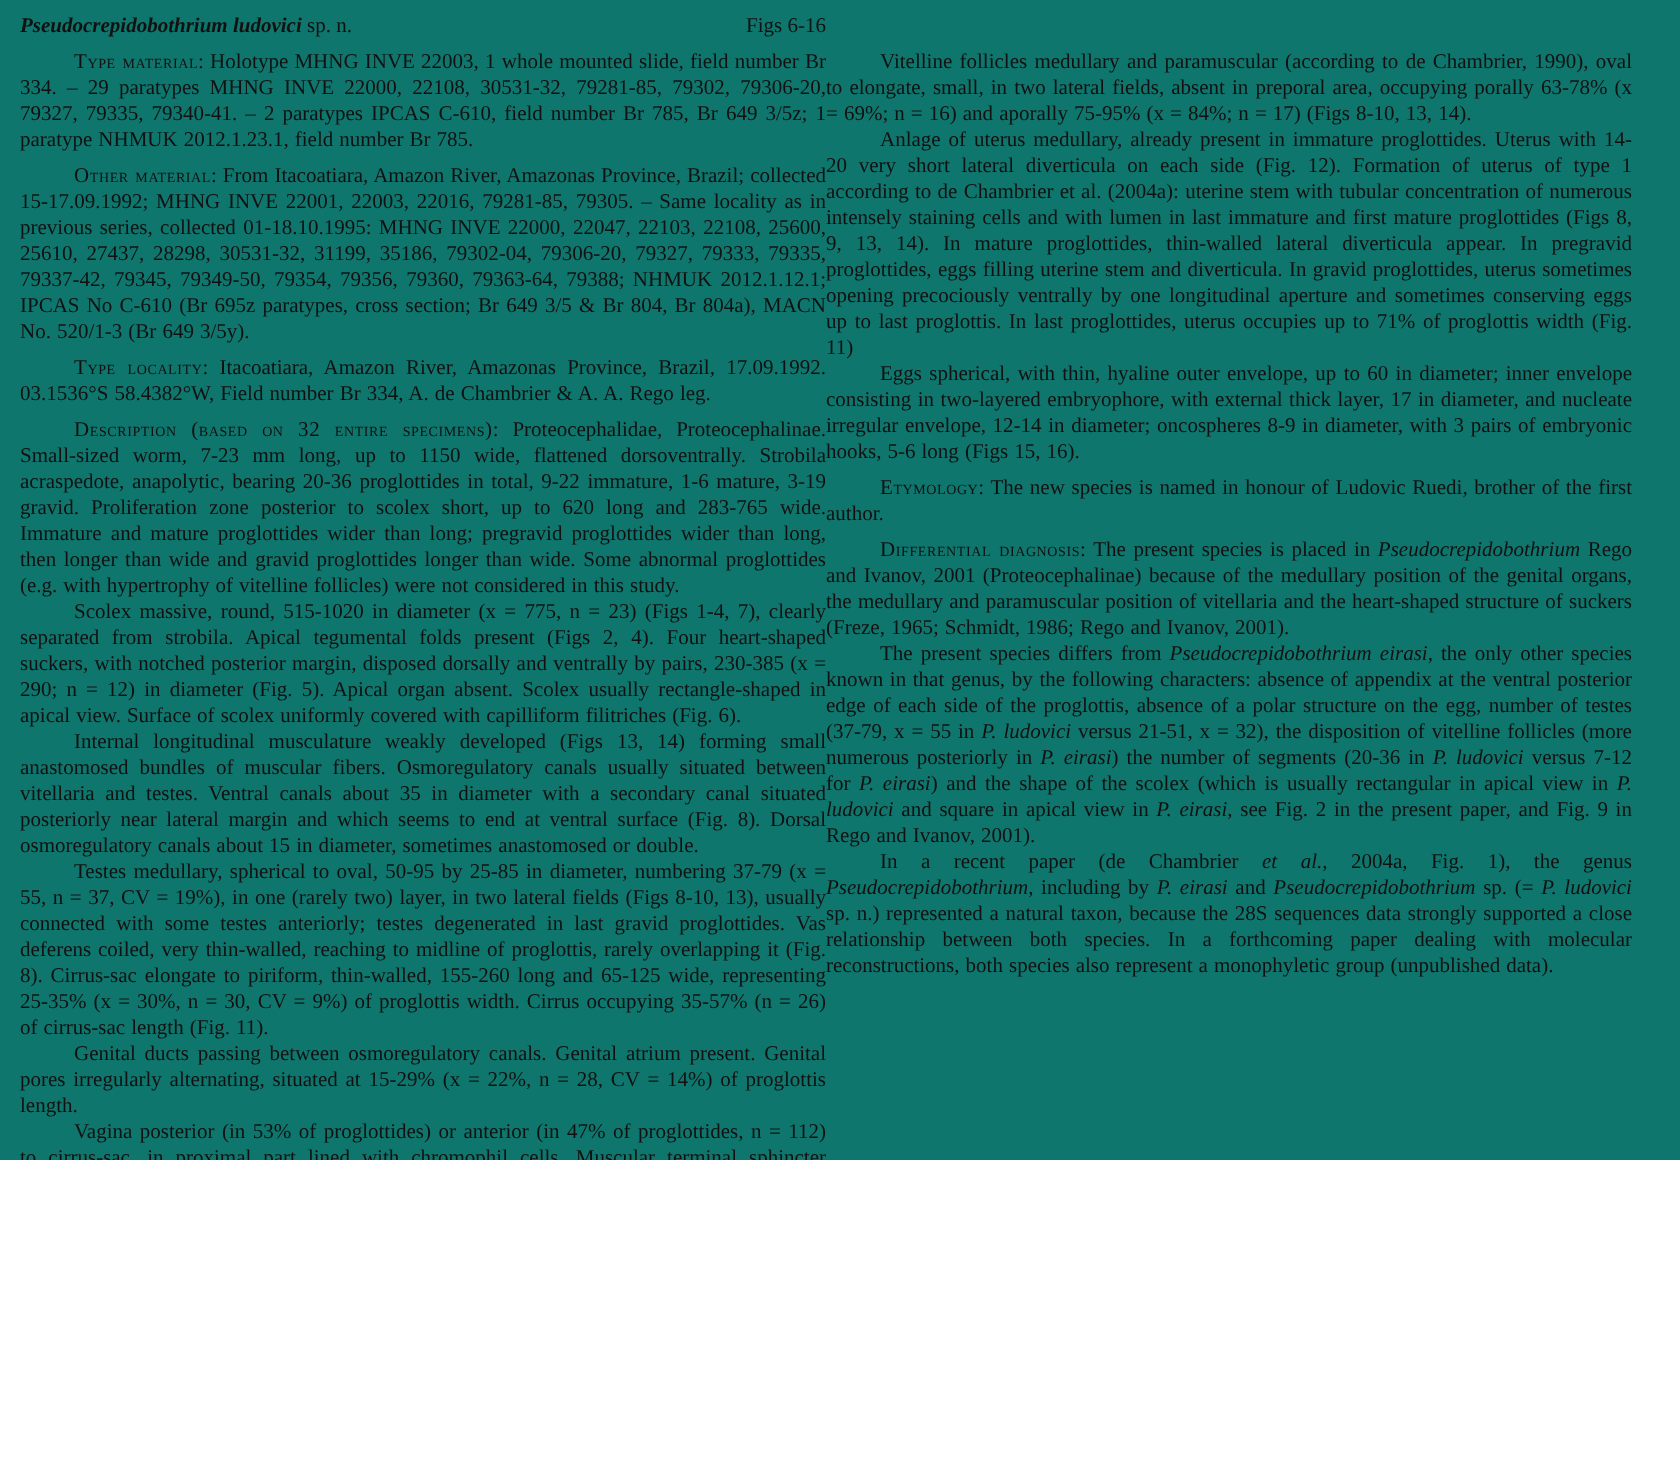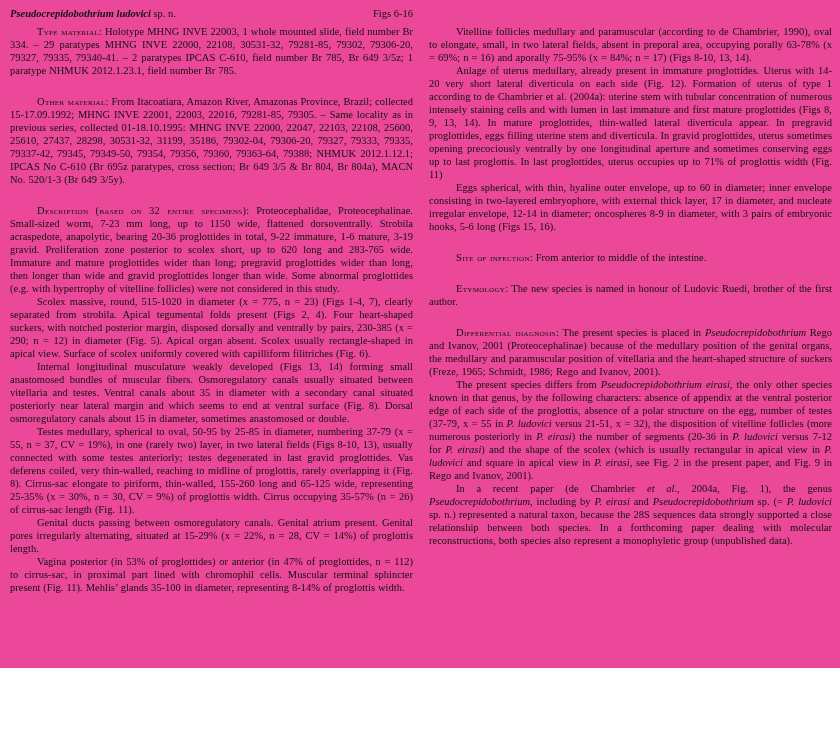--- a/index.html
+++ b/index.html
@@ -1,76 +1,75 @@
 <!DOCTYPE html>
 <html><head>
 <meta charset="utf-8">
 <style>
   html, body { margin: 0; padding: 0; background: #ffffff; }
   .page {
     position: relative;
     width: 840px;
-    height: 668px;
-    background: #ec4899;
+    height: 580px;
+    background: #0f766e;
     color: #111111;
     font-family: "Liberation Serif", "DejaVu Serif", serif;
     font-size: 10.5px;
     line-height: 13px;
     box-sizing: border-box;
     padding: 7px 8px 0 10px;
     display: flex;
-    gap: 16px;
     overflow: hidden;
   }
   .col { width: 403px; box-sizing: border-box; }
   .col-right { padding-top: 18px; }
   .title-line {
     display: flex;
     justify-content: space-between;
     align-items: baseline;
     margin: 0 0 5px 0;
   }
   .title-main { white-space: nowrap; }
   .bi { font-weight: bold; font-style: italic; }
   .para {
     margin: 0;
     text-indent: 27px;
     text-align: justify;
     word-spacing: 0.4px;
   }
-  .para.spaced { margin-top: 18px; }
+  .para.spaced { margin-top: 5px; }
   .run-sc { font-variant: small-caps; letter-spacing: 0.3px; }
   .run-i { font-style: italic; }
   .run-n { }
 </style>
 </head>
 <body>
 
 <div class="page">
   <div class="col col-left">
     <div class="title-line">
       <span class="title-main"><span class="bi">Pseudocrepidobothrium ludovici</span><span> sp. n.</span></span>
       <span class="figs">Figs 6-16</span>
     </div>
     <div>
         <p class="para"><span class="run-sc">Type material</span><span class="run-n">: Holotype MHNG INVE 22003, 1 whole mounted slide, field number Br 334. – 29 paratypes MHNG INVE 22000, 22108, 30531-32, 79281-85, 79302, 79306-20, 79327, 79335, 79340-41. – 2 paratypes IPCAS C-610, field number Br 785, Br 649 3/5z; 1 paratype NHMUK 2012.1.23.1, field number Br 785.</span></p>
         <p class="para spaced"><span class="run-sc">Other material</span><span class="run-n">: From Itacoatiara, Amazon River, Amazonas Province, Brazil; collected 15-17.09.1992; MHNG INVE 22001, 22003, 22016, 79281-85, 79305. – Same locality as in previous series, collected 01-18.10.1995: MHNG INVE 22000, 22047, 22103, 22108, 25600, 25610, 27437, 28298, 30531-32, 31199, 35186, 79302-04, 79306-20, 79327, 79333, 79335, 79337-42, 79345, 79349-50, 79354, 79356, 79360, 79363-64, 79388; NHMUK 2012.1.12.1; IPCAS No C-610 (Br 695z paratypes, cross section; Br 649 3/5 &amp; Br 804, Br 804a), MACN No. 520/1-3 (Br 649 3/5y).</span></p>
+        <p class="para spaced"><span class="run-sc">Type locality</span><span class="run-n">: Itacoatiara, Amazon River, Amazonas Province, Brazil, 17.09.1992. 03.1536°S 58.4382°W, Field number Br 334, A. de Chambrier &amp; A. A. Rego leg.</span></p>
         <p class="para spaced"><span class="run-sc">Description (based on 32 entire specimens)</span><span class="run-n">: Proteocephalidae, Proteocephalinae. Small-sized worm, 7-23 mm long, up to 1150 wide, flattened dorsoventrally. Strobila acraspedote, anapolytic, bearing 20-36 proglottides in total, 9-22 immature, 1-6 mature, 3-19 gravid. Proliferation zone posterior to scolex short, up to 620 long and 283-765 wide. Immature and mature proglottides wider than long; pregravid proglottides wider than long, then longer than wide and gravid proglottides longer than wide. Some abnormal proglottides (e.g. with hypertrophy of vitelline follicles) were not considered in this study.</span></p>
         <p class="para"><span class="run-n">Scolex massive, round, 515-1020 in diameter (x = 775, n = 23) (Figs 1-4, 7), clearly separated from strobila. Apical tegumental folds present (Figs 2, 4). Four heart-shaped suckers, with notched posterior margin, disposed dorsally and ventrally by pairs, 230-385 (x = 290; n = 12) in diameter (Fig. 5). Apical organ absent. Scolex usually rectangle-shaped in apical view. Surface of scolex uniformly covered with capilliform filitriches (Fig. 6).</span></p>
         <p class="para"><span class="run-n">Internal longitudinal musculature weakly developed (Figs 13, 14) forming small anastomosed bundles of muscular fibers. Osmoregulatory canals usually situated between vitellaria and testes. Ventral canals about 35 in diameter with a secondary canal situated posteriorly near lateral margin and which seems to end at ventral surface (Fig. 8). Dorsal osmoregulatory canals about 15 in diameter, sometimes anastomosed or double.</span></p>
         <p class="para"><span class="run-n">Testes medullary, spherical to oval, 50-95 by 25-85 in diameter, numbering 37-79 (x = 55, n = 37, CV = 19%), in one (rarely two) layer, in two lateral fields (Figs 8-10, 13), usually connected with some testes anteriorly; testes degenerated in last gravid proglottides. Vas deferens coiled, very thin-walled, reaching to midline of proglottis, rarely overlapping it (Fig. 8). Cirrus-sac elongate to piriform, thin-walled, 155-260 long and 65-125 wide, representing 25-35% (x = 30%, n = 30, CV = 9%) of proglottis width. Cirrus occupying 35-57% (n = 26) of cirrus-sac length (Fig. 11).</span></p>
         <p class="para"><span class="run-n">Genital ducts passing between osmoregulatory canals. Genital atrium present. Genital pores irregularly alternating, situated at 15-29% (x = 22%, n = 28, CV = 14%) of proglottis length.</span></p>
         <p class="para"><span class="run-n">Vagina posterior (in 53% of proglottides) or anterior (in 47% of proglottides, n = 112) to cirrus-sac, in proximal part lined with chromophil cells. Muscular terminal sphincter present (Fig. 11). Mehlis’ glands 35-100 in diameter, representing 8-14% of proglottis width.</span></p>
       </div>
   </div>
   <div class="col col-right">
     <div>
         <p class="para"><span class="run-n">Vitelline follicles medullary and paramuscular (according to de Chambrier, 1990), oval to elongate, small, in two lateral fields, absent in preporal area, occupying porally 63-78% (x = 69%; n = 16) and aporally 75-95% (x = 84%; n = 17) (Figs 8-10, 13, 14).</span></p>
         <p class="para"><span class="run-n">Anlage of uterus medullary, already present in immature proglottides. Uterus with 14-20 very short lateral diverticula on each side (Fig. 12). Formation of uterus of type 1 according to de Chambrier et al. (2004a): uterine stem with tubular concentration of numerous intensely staining cells and with lumen in last immature and first mature proglottides (Figs 8, 9, 13, 14). In mature proglottides, thin-walled lateral diverticula appear. In pregravid proglottides, eggs filling uterine stem and diverticula. In gravid proglottides, uterus sometimes opening precociously ventrally by one longitudinal aperture and sometimes conserving eggs up to last proglottis. In last proglottides, uterus occupies up to 71% of proglottis width (Fig. 11)</span></p>
         <p class="para"><span class="run-n">Eggs spherical, with thin, hyaline outer envelope, up to 60 in diameter; inner envelope consisting in two-layered embryophore, with external thick layer, 17 in diameter, and nucleate irregular envelope, 12-14 in diameter; oncospheres 8-9 in diameter, with 3 pairs of embryonic hooks, 5-6 long (Figs 15, 16).</span></p>
-        <p class="para spaced"><span class="run-sc">Site of infection</span><span class="run-n">: From anterior to middle of the intestine.</span></p>
         <p class="para spaced"><span class="run-sc">Etymology</span><span class="run-n">: The new species is named in honour of Ludovic Ruedi, brother of the first author.</span></p>
         <p class="para spaced"><span class="run-sc">Differential diagnosis</span><span class="run-n">: The present species is placed in </span><span class="run-i">Pseudocrepidobothrium</span><span class="run-n"> Rego and Ivanov, 2001 (Proteocephalinae) because of the medullary position of the genital organs, the medullary and paramuscular position of vitellaria and the heart-shaped structure of suckers (Freze, 1965; Schmidt, 1986; Rego and Ivanov, 2001).</span></p>
         <p class="para"><span class="run-n">The present species differs from </span><span class="run-i">Pseudocrepidobothrium eirasi</span><span class="run-n">, the only other species known in that genus, by the following characters: absence of appendix at the ventral posterior edge of each side of the proglottis, absence of a polar structure on the egg, number of testes (37-79, x = 55 in </span><span class="run-i">P. ludovici</span><span class="run-n"> versus 21-51, x = 32), the disposition of vitelline follicles (more numerous posteriorly in </span><span class="run-i">P. eirasi</span><span class="run-n">) the number of segments (20-36 in </span><span class="run-i">P. ludovici</span><span class="run-n"> versus 7-12 for </span><span class="run-i">P. eirasi</span><span class="run-n">) and the shape of the scolex (which is usually rectangular in apical view in </span><span class="run-i">P. ludovici</span><span class="run-n"> and square in apical view in </span><span class="run-i">P. eirasi</span><span class="run-n">, see Fig. 2 in the present paper, and Fig. 9 in Rego and Ivanov, 2001).</span></p>
         <p class="para"><span class="run-n">In a recent paper (de Chambrier </span><span class="run-i">et al.</span><span class="run-n">, 2004a, Fig. 1), the genus </span><span class="run-i">Pseudocrepidobothrium</span><span class="run-n">, including by </span><span class="run-i">P. eirasi</span><span class="run-n"> and </span><span class="run-i">Pseudocrepidobothrium</span><span class="run-n"> sp. (= </span><span class="run-i">P. ludovici</span><span class="run-n"> sp. n.) represented a natural taxon, because the 28S sequences data strongly supported a close relationship between both species. In a forthcoming paper dealing with molecular reconstructions, both species also represent a monophyletic group (unpublished data).</span></p>
       </div>
   </div>
 </div>
 
 </body></html>

